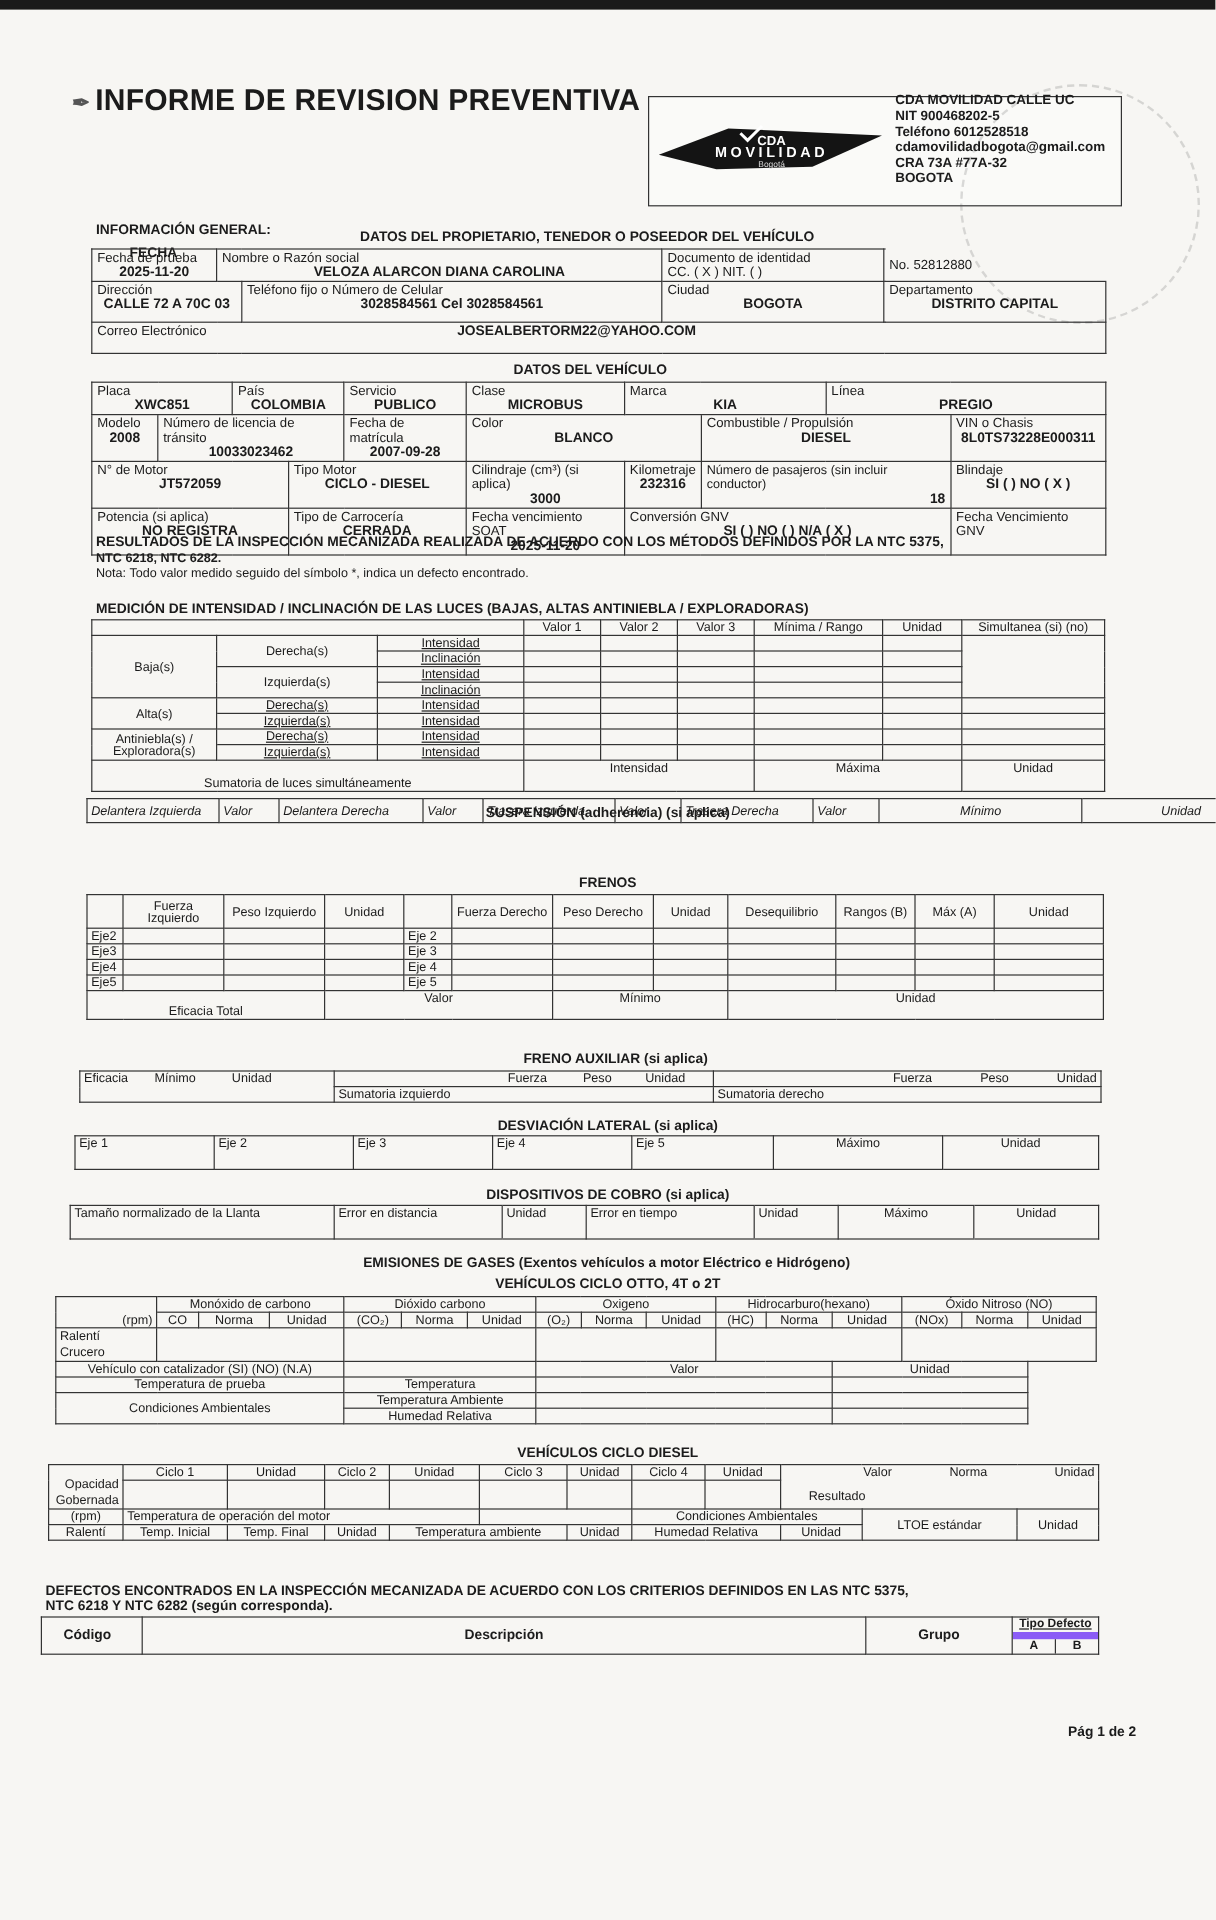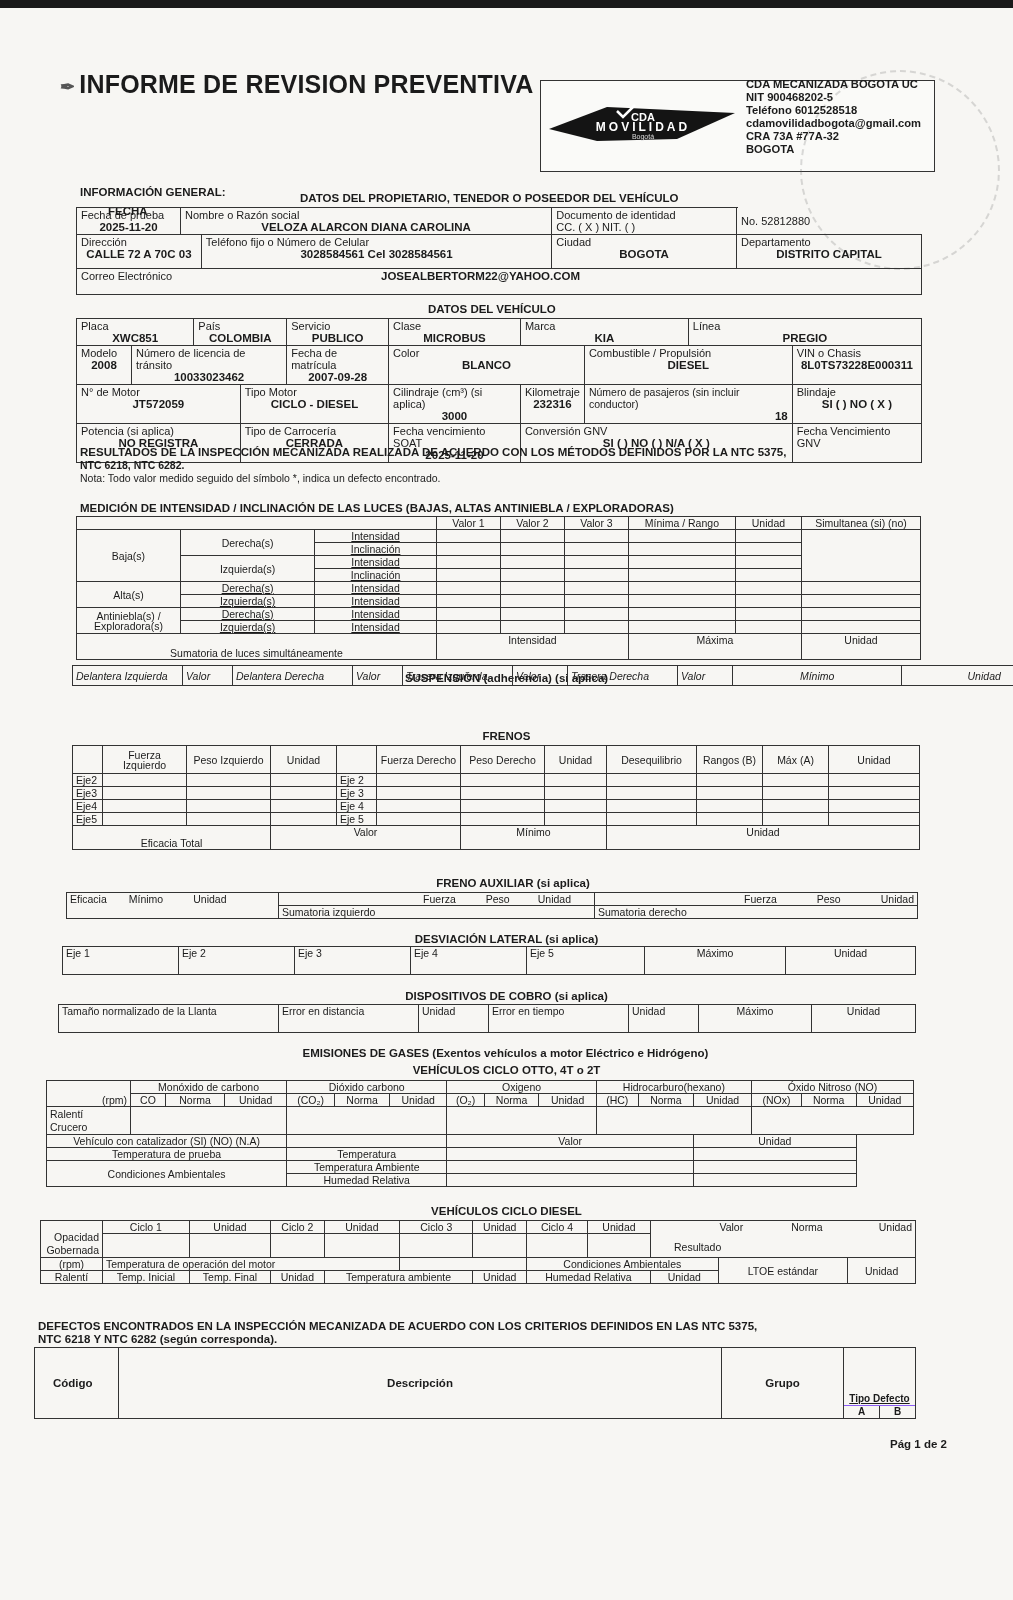--- a/index.html
+++ b/index.html
@@ -46,21 +46,21 @@
   <div class="logo">
     <svg viewBox="0 0 190 44">
       <polygon points="2,30 60,8 188,14 130,40 50,42" fill="#141414"></polygon>
       <path d="M70 12 l6 6 l12 -12" stroke="#fff" stroke-width="2.5" fill="none"></path>
       <text x="96" y="22" fill="#fff" font-size="11" font-weight="bold" text-anchor="middle" font-family="Liberation Sans, sans-serif">CDA</text>
       <text x="96" y="32" fill="#fff" font-size="12" font-weight="bold" text-anchor="middle" letter-spacing="3" font-family="Liberation Sans, sans-serif">MOVILIDAD</text>
       <text x="96" y="40" fill="#ddd" font-size="7" text-anchor="middle" font-family="Liberation Sans, sans-serif">Bogotá</text>
     </svg>
   </div>
   <div class="company">
-    <div>CDA MECANIZADA BOGOTA UC</div>
+    <div>CDA MOVILIDAD CALLE UC</div>
     <div>NIT 900468202-5</div>
     <div>Teléfono 6012528518</div>
     <div>cdamovilidadbogota@gmail.com</div>
     <div>CRA 73A #77A-32</div>
     <div>BOGOTA</div>
   </div>
 </div>
 <div class="abs stamp"></div>
 
 <div class="abs section-label" style="left:80px;top:186px;">INFORMACIÓN GENERAL:</div>
@@ -593,21 +593,21 @@
 
 <div class="abs section-label" style="left:38px;top:1320px;">DEFECTOS ENCONTRADOS EN LA INSPECCIÓN MECANIZADA DE ACUERDO CON LOS CRITERIOS DEFINIDOS EN LAS NTC 5375,</div>
 <div class="abs section-label" style="left:38px;top:1333px;">NTC 6218 Y NTC 6282 (según corresponda).</div>
 <table class="form" style="left:34px;top:1347px;width:882px;font-size:11.5px;">
   <tbody>
       <tr>
     <td class="b" style="width:84px;height:24px;vertical-align:middle;padding-left:18px;">Código</td>
     <td class="b c" style="vertical-align:middle;">Descripción</td>
     <td class="b c" style="width:122px;vertical-align:middle;">Grupo</td>
     <td style="width:72px;padding:0;">
-      <div class="b c u" style="font-size:10px;border-bottom:1px solid #8b5cf6;margin-top:45px;">Tipo Defecto</div>
+      <div class="b c u" style="font-size:10px;border-bottom:6px solid #8b5cf6;">Tipo Defecto</div>
       <div style="display:flex;font-size:10px;font-weight:bold;">
             <span style="flex:1;text-align:center;border-right:1px solid #333;">A</span>
             <span style="flex:1;text-align:center;">B</span>
           </div>
     </td>
   </tr>
 </tbody>
   </table>
 
 <div class="abs page-num">Pág 1 de 2</div>

